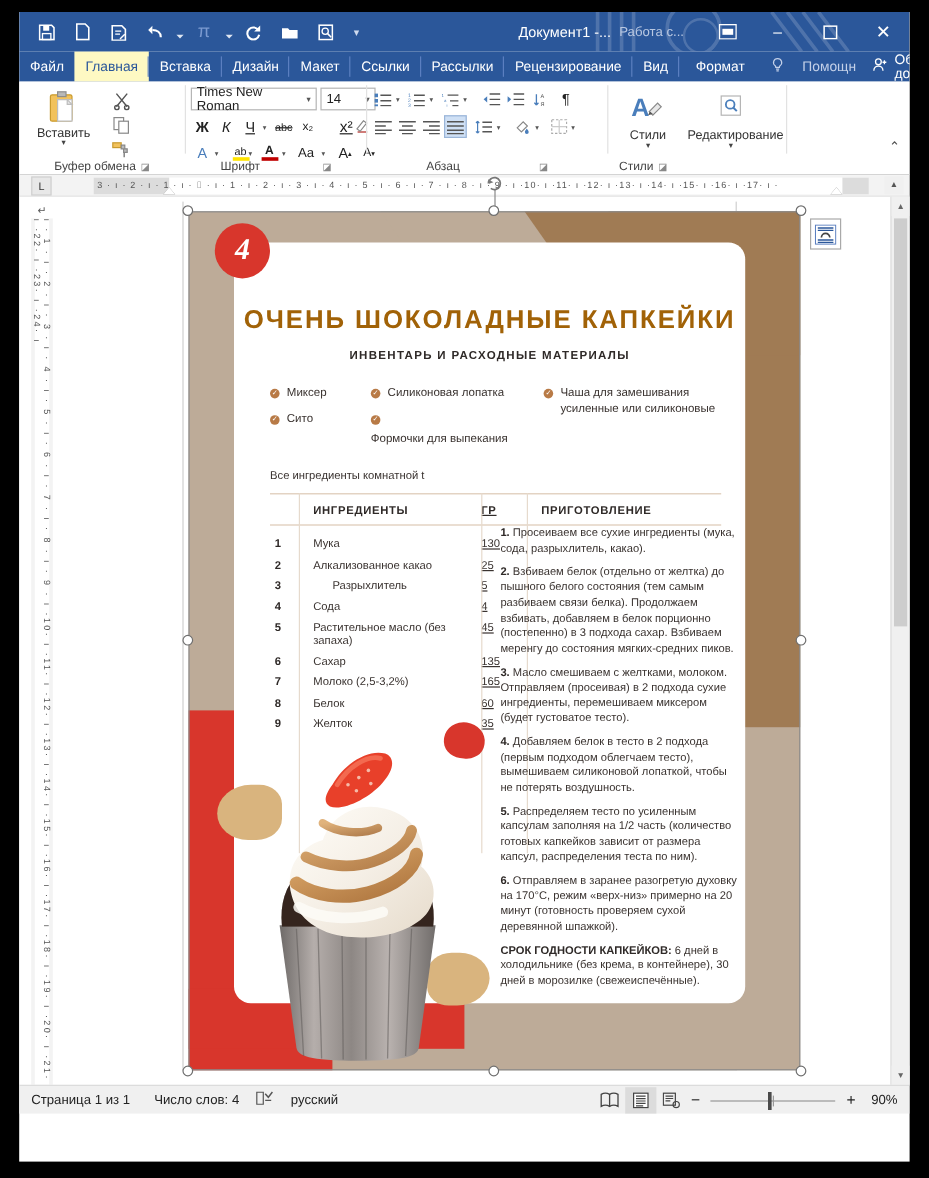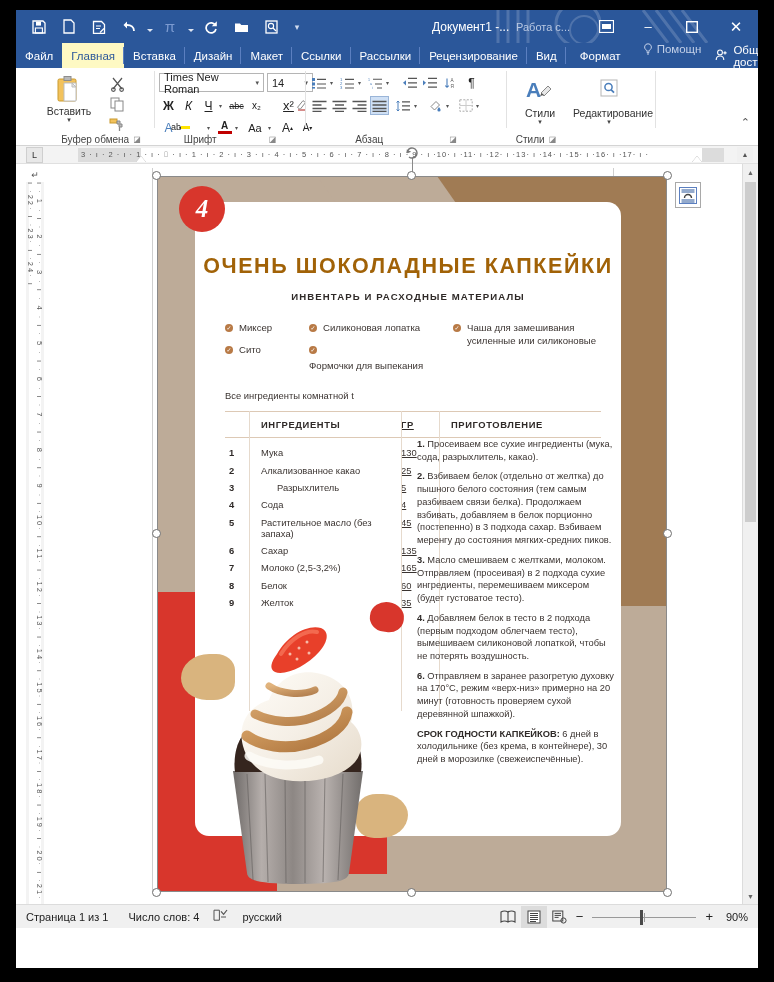--- a/index.html
+++ b/index.html
@@ -37,21 +37,21 @@
   
   .tabstrip { position:relative; height:25px; background:#2b579a; width:100%; display:flex;
               align-items:stretch; }
   .tab { padding:0 9px; display:flex; align-items:center; color:#fff; font-size:11.5px;
          position:relative; white-space:nowrap; }
   .tab.sep:after { content:""; position:absolute; right:0; top:4px; bottom:4px; width:1px;
                    background:#5b7fc0; }
   .tab.active { background:#fef9c3; color:#2b579a; }
   .tab.ctx { color:#fff; padding:0 14px; }
   .tab-spacer { flex:1; }
-  .tab-help { display:flex; align-items:flex-start; gap:4px; color:#c3d0e8; font-size:11.5px; padding:0 8px; }
+  .tab-help { display:flex; align-items:center; gap:16px; color:#c3d0e8; font-size:11.5px; padding:0 8px; }
   .tab-share { display:flex; align-items:center; gap:5px; color:#fff; font-size:11.5px; padding:0 10px 0 6px; }
 
   
   .ribbon { position:relative; height:78px; background:#fff; width:100%;
             border-bottom:1px solid #d4d4d4; }
   .rgroup { position:absolute; top:0; height:78px; }
   .rgroup-label { position:absolute; bottom:1px; width:100%; text-align:center; font-size:10px;
                   color:#444; display:flex; align-items:center; justify-content:center; gap:4px; }
   .dlg { font-size:8px; color:#888; }
   .rsep { position:absolute; top:3px; bottom:17px; width:1px; background:#e2e2e2; }
@@ -313,21 +313,21 @@
               <path d="M1.2 11c0-2.4 1.7-4 3.8-4s3.8 1.6 3.8 4" fill="none" stroke="#fff" stroke-width="1.1"></path>
               <path d="M10 2.3v3.2M8.4 3.9h3.2" stroke="#fff" stroke-width="1.1"></path>
             </svg>
         </span>
         <span>Общий доступ</span>
       </div>
     </div>
 
     <div class="ribbon">
 
-      <div class="rgroup" style="left:16px; width:138px;">
+      <div class="rgroup" style="left:0; width:138px;">
         <div class="paste-btn">
           <div class="paste-ico">
             <svg width="30" height="30" viewBox="0 0 30 30">
                 <rect x="4" y="5" width="18" height="22" rx="1.5" fill="#f2c25c" stroke="#c99a2e"></rect>
                 <rect x="10" y="2.5" width="7" height="4" fill="#b8b8b8" stroke="#8d8d8d"></rect>
                 <path d="M10 9h12v18H10z" fill="#fff" stroke="#bdbdbd"></path>
                 <path d="M18 9l4 4h-4z" fill="#e4e4e4" stroke="#bdbdbd"></path>
               </svg>
           </div>
           <div class="paste-lbl">Вставить</div>
@@ -379,21 +379,21 @@
         <div class="fbtn" style="left:124px;top:28px; font-size:13px;text-decoration:underline;">x²</div>
         <div class="fbtn" style="left:136px;top:28px; color:#c44;">
           <svg width="14" height="14" viewBox="0 0 14 14">
               <path d="M4 11h8" stroke="#c0504d" stroke-width="1.3"></path>
               <path d="M9 1.6L3.5 8.4l2.6 2 5.4-6.8z" fill="#fff" stroke="#888"></path>
             </svg>
         </div>
 
         <div class="fbtn" style="left:4px;  top:50px; color:#4a7ebb;">A</div>
         <div class="fbtn car7" style="left:21px; top:50px; width:9px;">▾</div>
-        <div class="fbtn" style="left:16px; top:50px; flex-direction:row;">
+        <div class="fbtn" style="left:36px; top:50px; flex-direction:column;">
           <span style="font-size:9px;line-height:9px">ab</span>
           <span style="width:14px;height:3px;background:#ffe400;display:block"></span>
         </div>
         <div class="fbtn car7" style="left:49px; top:50px; width:9px;">▾</div>
         <div class="fbtn" style="left:60px; top:50px; flex-direction:column;">
           <span style="font-size:10px;line-height:10px;font-weight:bold">A</span>
           <span style="width:14px;height:3px;background:#c00000;display:block"></span>
         </div>
         <div class="fbtn car7" style="left:77px; top:50px; width:9px;">▾</div>
         <div class="fbtn" style="left:88px; top:50px; width:24px; font-size:11px;">Aa</div>
@@ -689,20 +689,21 @@
                   <div class="c-prep"></div>
                 </div>
               </div>
             </div>
 
             <div class="prepcol">
               <p><b>1.</b> <span>Просеиваем все сухие ингредиенты (мука, сода, разрыхлитель, какао).</span></p>
               <p><b>2.</b> <span>Взбиваем белок (отдельно от желтка) до пышного белого состояния (тем самым разбиваем связи белка). Продолжаем взбивать, добавляем в белок порционно (постепенно) в 3 подхода сахар. Взбиваем меренгу до состояния мягких-средних пиков.</span></p>
               <p><b>3.</b> <span>Масло смешиваем с желтками, молоком. Отправляем (просеивая) в 2 подхода сухие ингредиенты, перемешиваем миксером (будет густоватое тесто).</span></p>
               <p><b>4.</b> <span>Добавляем белок в тесто в 2 подхода (первым подходом облегчаем тесто), вымешиваем силиконовой лопаткой, чтобы не потерять воздушность.</span></p>
+              <p><b>5.</b> <span>Распределяем тесто по усиленным капсулам заполняя на 1/2 часть (количество готовых капкейков зависит от размера капсул, распределения теста по ним).</span></p>
               <p><b>6.</b> <span>Отправляем в заранее разогретую духовку на 170°С, режим «верх-низ» примерно на 20 минут (готовность проверяем сухой деревянной шпажкой).</span></p>
               <p><b>СРОК ГОДНОСТИ КАПКЕЙКОВ:</b><span> 6 дней в холодильнике (без крема, в контейнере), 30 дней в морозилке (свежеиспечённые).</span></p>
             </div>
           </div>
 
           <div class="badge">4</div>
 
           <div class="cupcake">
             <div class="blob b1"></div>
             <div class="blob b2"></div>

